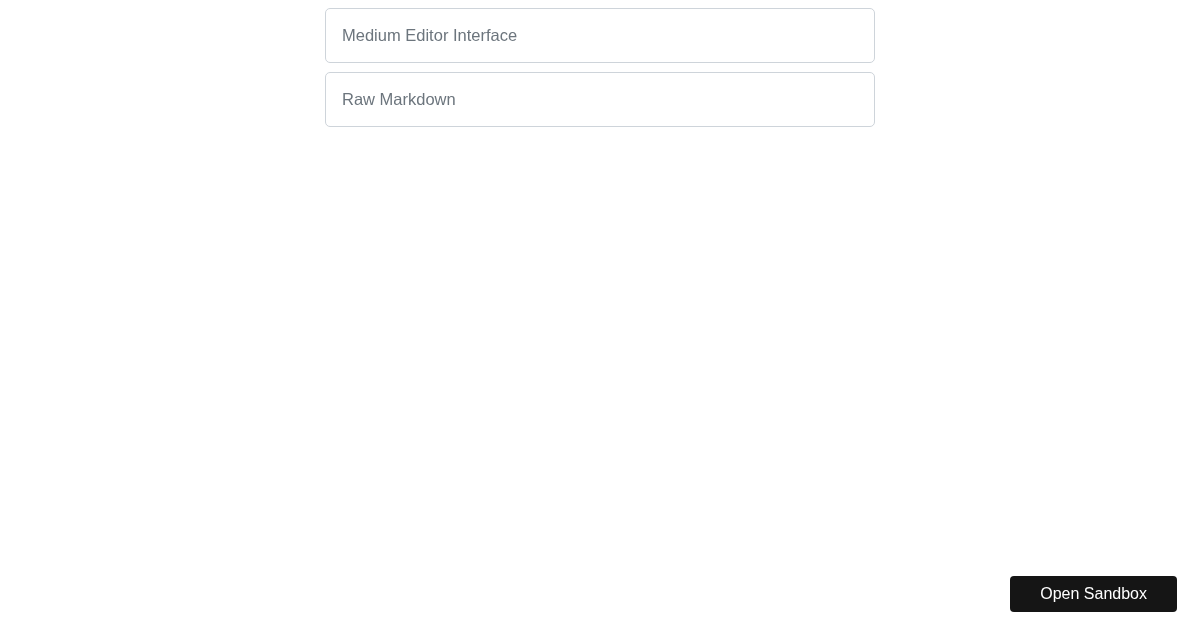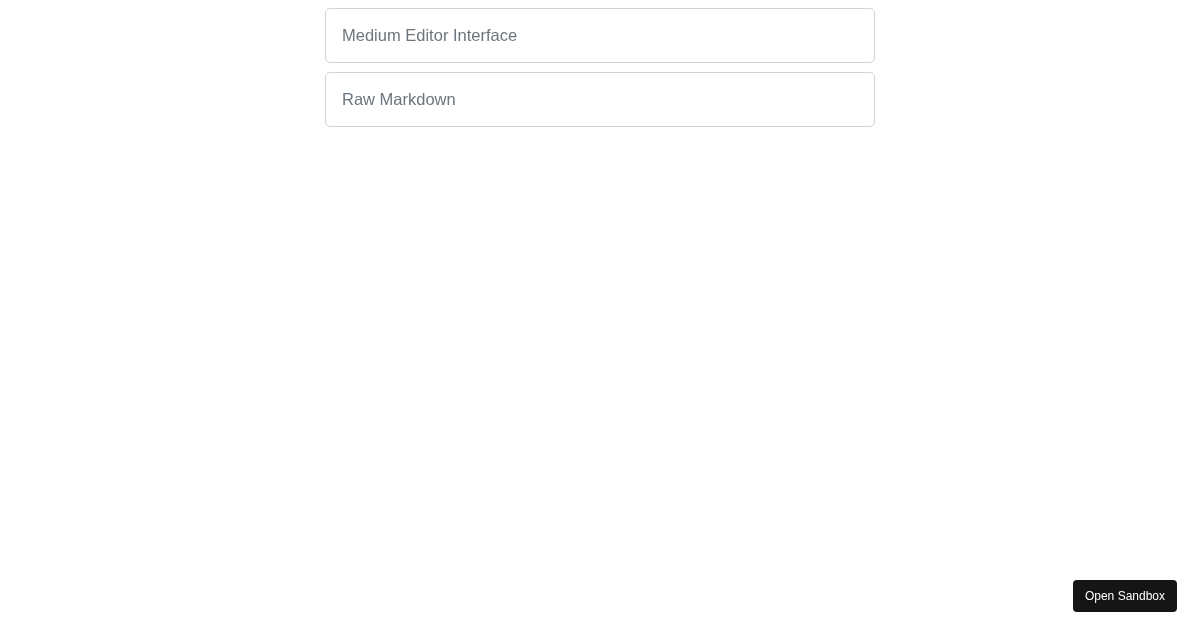--- a/index.html
+++ b/index.html
@@ -39,22 +39,22 @@
       color: #6c757d;
     }
     .open-sandbox-btn {
       position: absolute;
       right: 23px;
       bottom: 18px;
       background: #151515;
       color: #ffffff;
       border: none;
       border-radius: 4px;
-      padding: 9px 12px;
-      font-size: 12px;
+      padding: 9px 30px;
+      font-size: 16px;
       font-family: inherit;
       cursor: pointer;
     }
   </style>
 </head>
 <body>
 
 <div class="container">
   <div class="input-box" contenteditable="true" data-placeholder="Medium Editor Interface" style=""></div>
   <div class="input-box" contenteditable="true" data-placeholder="Raw Markdown" style=""></div>

